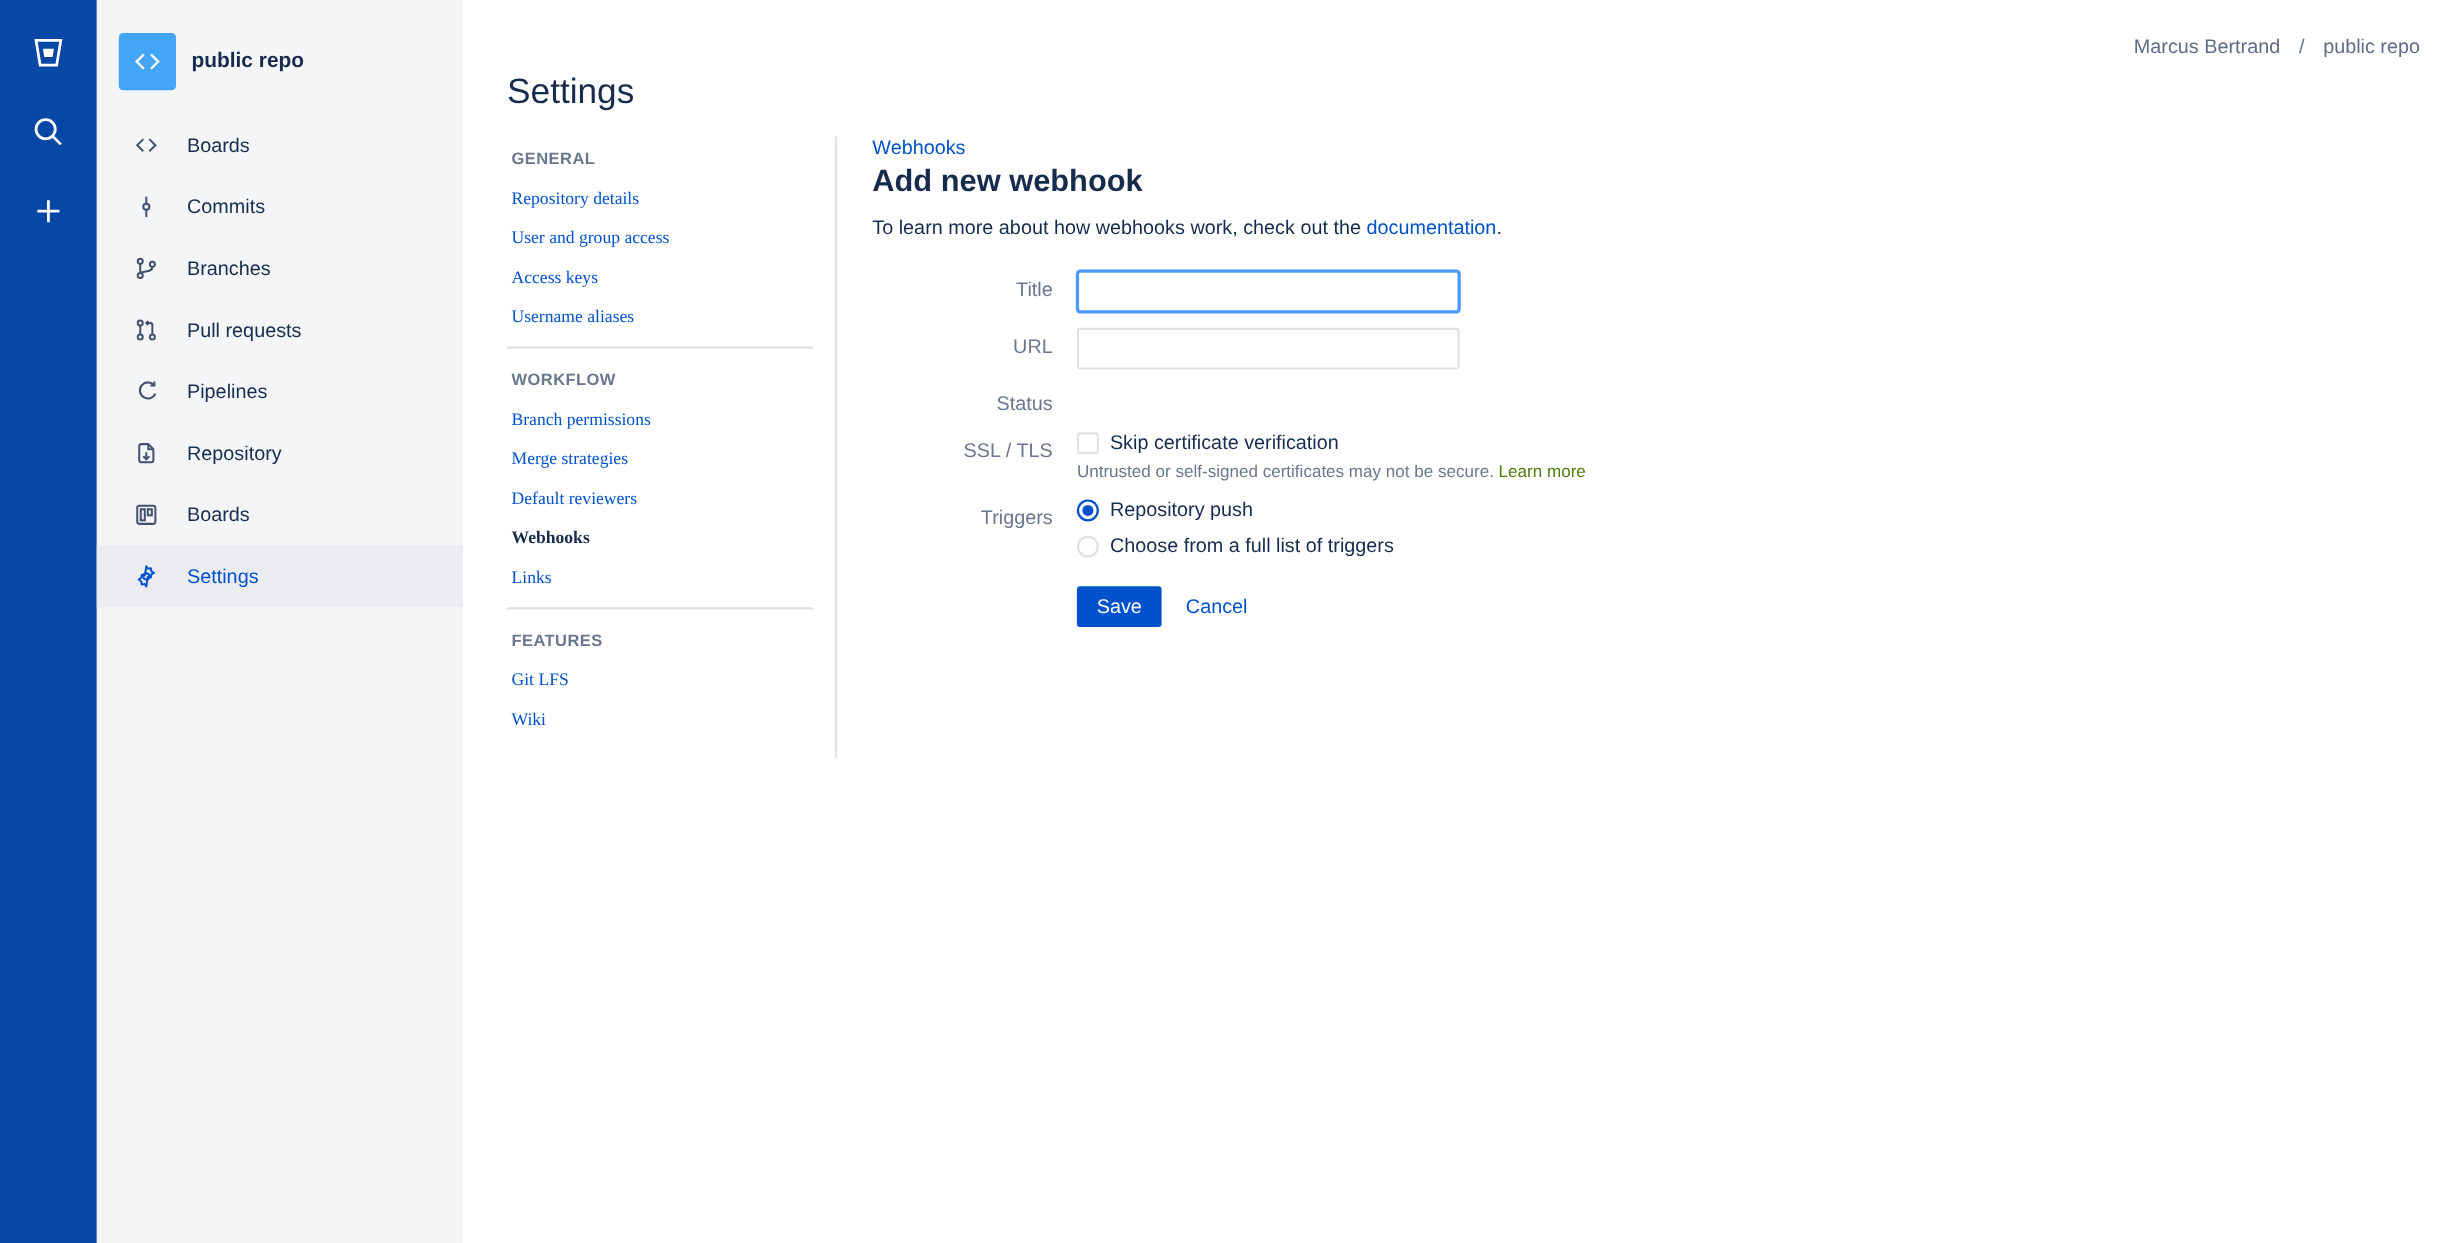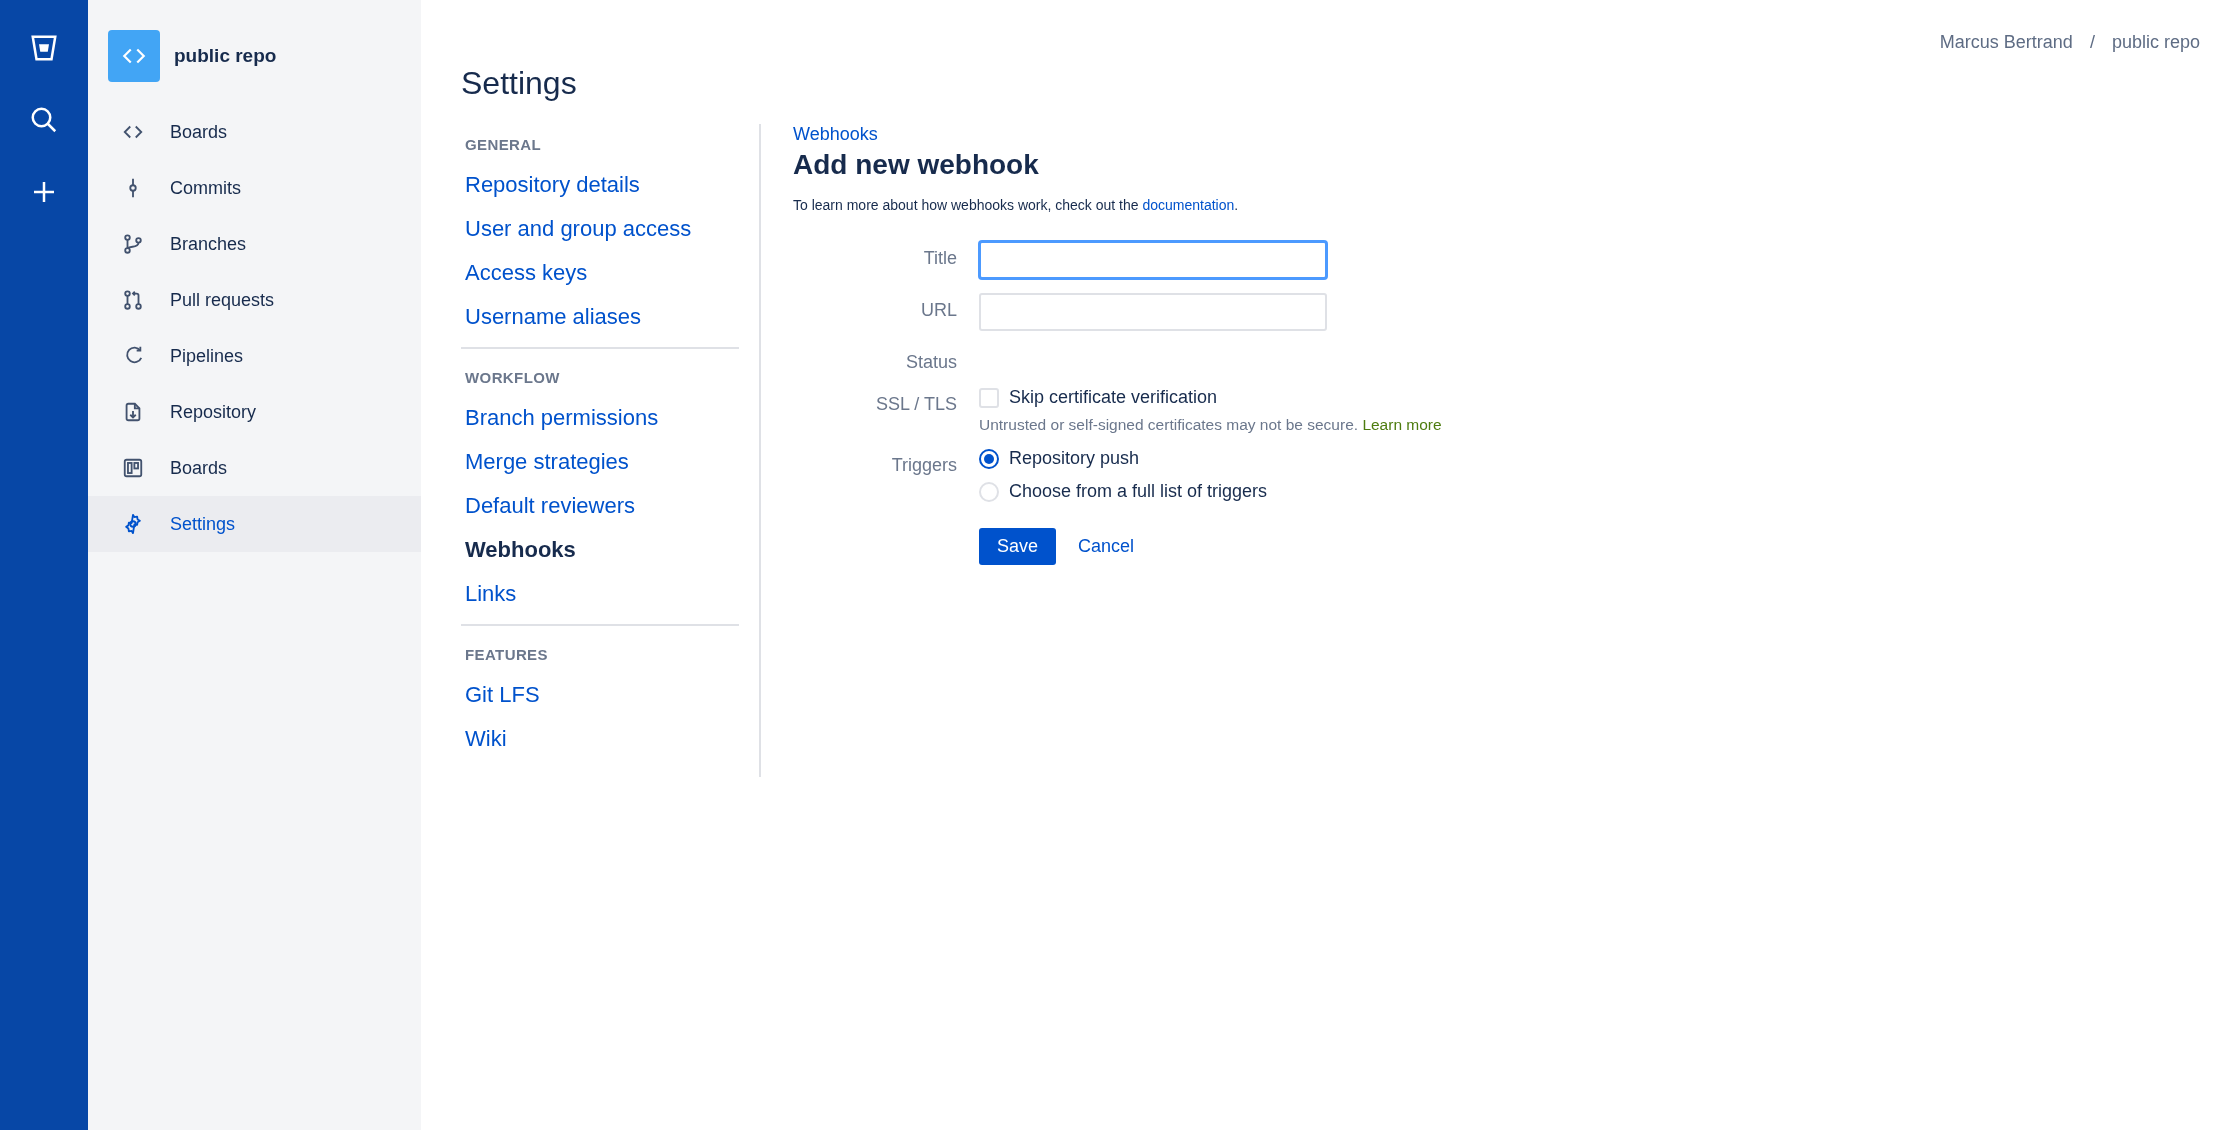--- a/index.html
+++ b/index.html
@@ -57,28 +57,28 @@
     padding-right: 20px;
   }
   .sn-group { margin-bottom: 8px; padding-bottom: 8px; border-bottom:2px solid #dfe1e6; }
   .sn-group:last-child { border-bottom: none; }
   .sn-head {
     font-size:15px; font-weight:700; color:#6b778c;
     text-transform:uppercase; letter-spacing:0.4px;
     padding:12px 0 10px 4px;
   }
   .sn-link {
-    display:block; padding:9px 0 9px 4px; font-size:22px; color:#0052cc; cursor:pointer;
+    display:block; padding:9px 0 9px 4px; font-size:16px; color:#0052cc; cursor:pointer;font-family:Liberation Serif, serif;
   }
   .sn-link.active { color:#172b4d; font-weight:700; }
 
   .form-area { flex:1; padding-left: 32px; max-width: 820px; }
   .form-crumb { color:#0052cc; font-size:18px; margin-bottom:4px; display:inline-block; cursor:pointer; }
   .form-title { font-size:28px; color:#172b4d; margin-bottom:16px; }
-  .form-desc { font-size:14px; color:#172b4d; margin-bottom:28px; }
+  .form-desc { font-size:18px; color:#172b4d; margin-bottom:28px; }
   .form-desc a { color:#0052cc; text-decoration:none; cursor:pointer; }
 
   .field-row { display:flex; align-items:flex-start; margin-bottom:14px; }
   .field-label { width:186px; text-align:right; padding-right:22px; padding-top:7px; font-size:18px; color:#6b778c; }
   .field-control { flex:1; }
   .text-input {
     width: 348px; height:38px; border:2px solid #dfe1e6; border-radius:3px;
     padding:0 10px; font-size:16px;
   }
   .text-input.focused { border-color:#4c9aff; box-shadow:0 0 0 1px #4c9aff; outline:none; }

